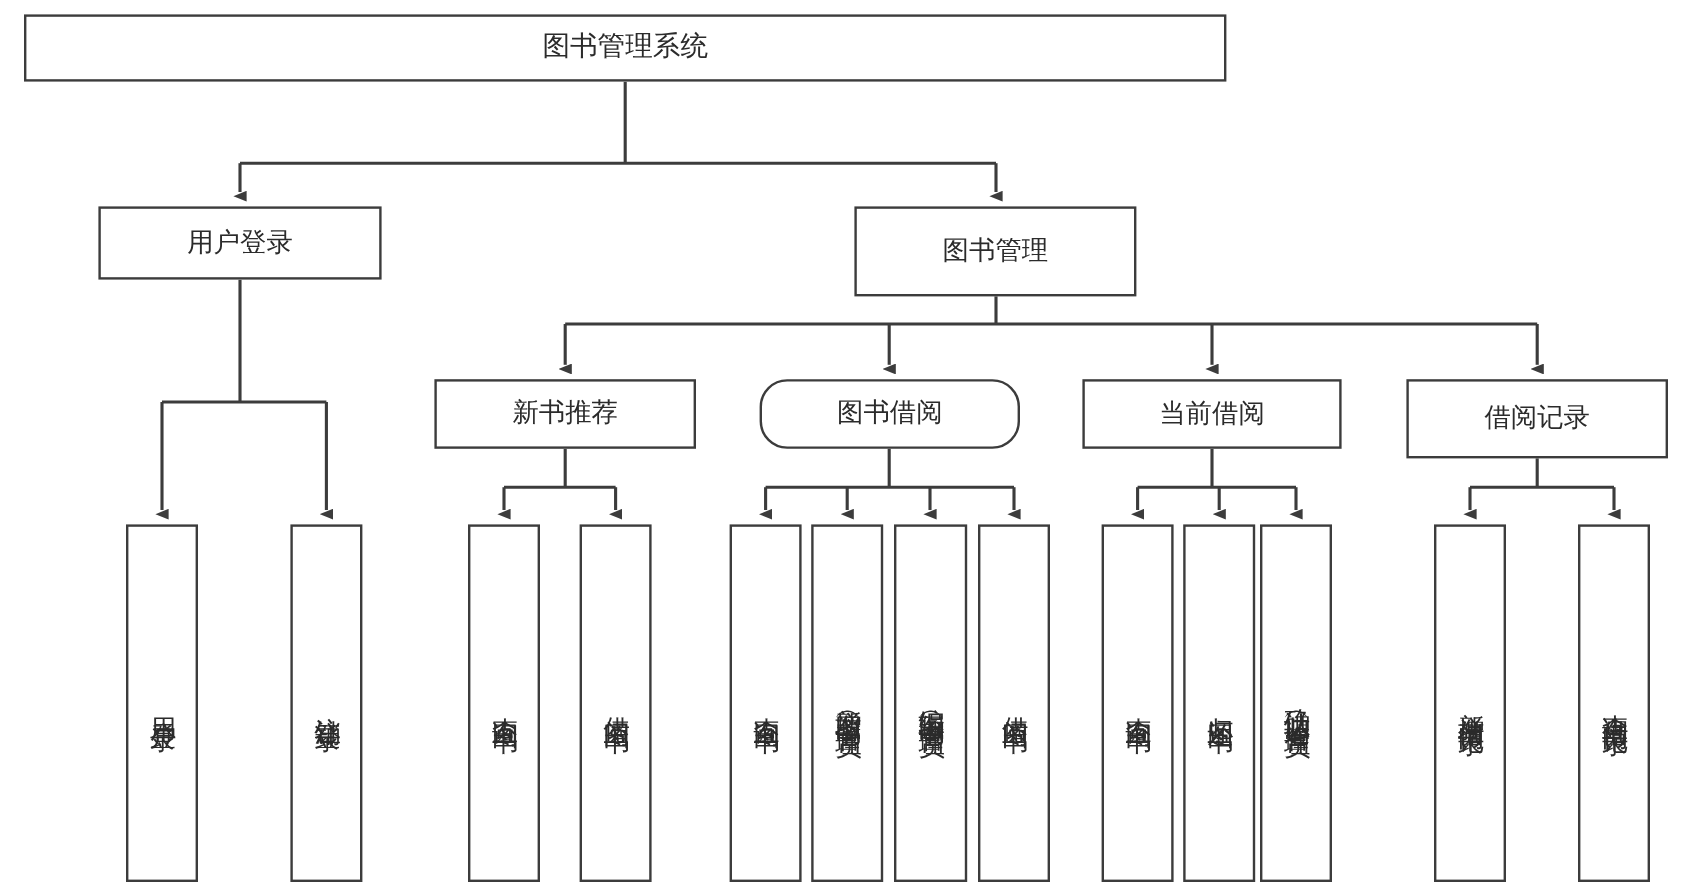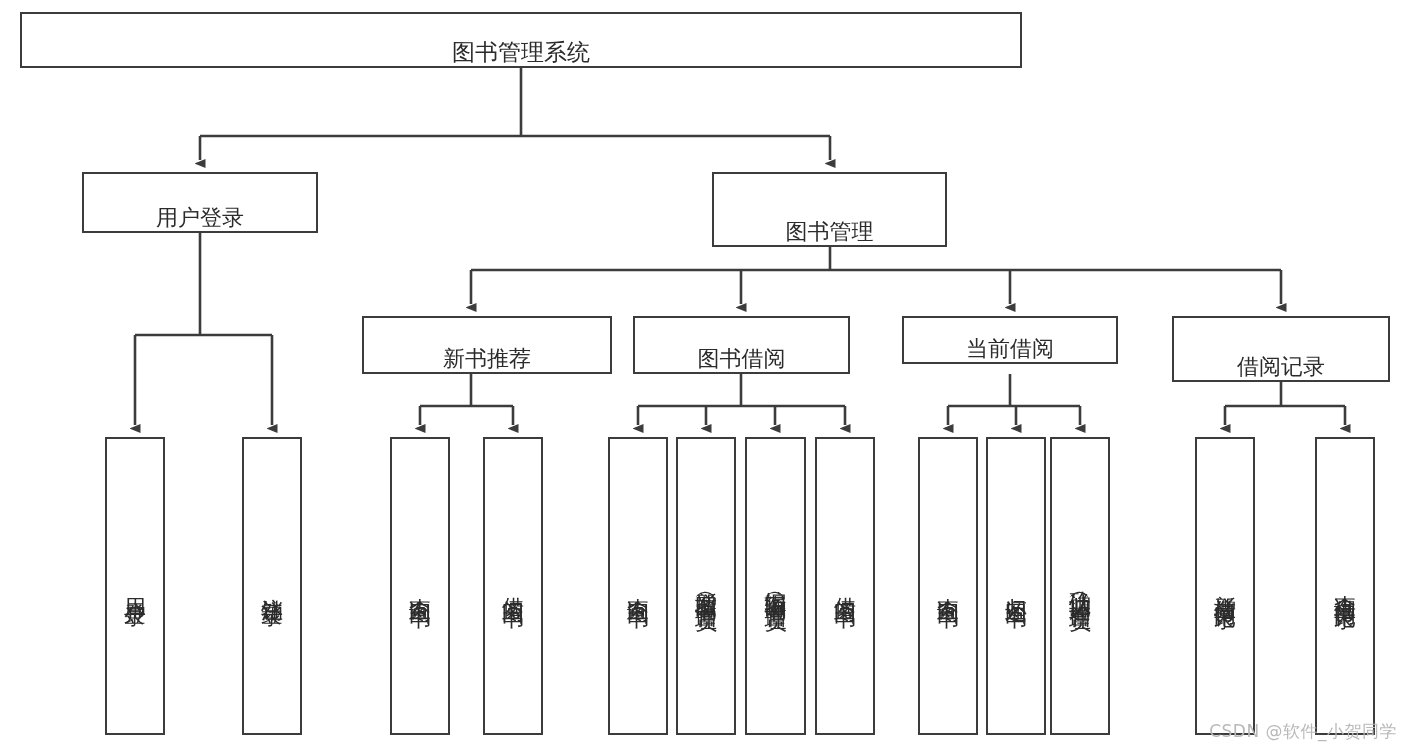--- a/index.html
+++ b/index.html
@@ -25,21 +25,21 @@
     top: 0;
     width: 1405px;
     height: 747px;
   }
   .node {
     position: absolute;
     box-sizing: border-box;
     background: #ffffff;
     border: 2px solid #3c3c3c;
     display: flex;
-    align-items: flex-end;
+    align-items: center;
     justify-content: center;
     color: #2b2b2b;
   }
   .node .label {
     text-align: center;
     line-height: 1.18;
     white-space: nowrap;
   }
   .node.horizontal .label {
     font-size: 22px;
@@ -128,27 +128,27 @@
   <div id="nodes-layer">
       <div class="node horizontal root" style="left: 20px; top: 12px; width: 1002px; height: 56px;">
         <span class="label">图书管理系统</span>
       </div>
       <div class="node horizontal" style="left: 82px; top: 172px; width: 236px; height: 61px;">
         <span class="label">用户登录</span>
       </div>
       <div class="node horizontal" style="left: 712px; top: 172px; width: 235px; height: 75px;">
         <span class="label">图书管理</span>
       </div>
-      <div class="node horizontal" style="left: 362px; top: 316px; width: 250px; height: 58px;">
+      <div class="node horizontal" style="left: 362px; top: 316px; width: 218px; height: 58px;">
         <span class="label">新书推荐</span>
       </div>
-      <div class="node horizontal" style="left: 633px; top: 316px; width: 217px; height: 58px;">
+      <div class="node horizontal" style="left: 633px; top: 316px; width: 217px; height: 58px; border-radius: 23px;">
         <span class="label">图书借阅</span>
       </div>
-      <div class="node horizontal" style="left: 902px; top: 316px; width: 216px; height: 48px; font-family: Liberation Serif, serif;">
+      <div class="node horizontal" style="left: 902px; top: 316px; width: 216px; height: 58px; font-family: Liberation Serif, serif;">
         <span class="label">当前借阅</span>
       </div>
       <div class="node horizontal" style="left: 1172px; top: 316px; width: 218px; height: 66px;">
         <span class="label">借阅记录</span>
       </div>
       <div class="node vertical" style="left: 105px; top: 437px; width: 60px; height: 298px;">
         <span class="label">用户登录</span>
       </div>
       <div class="node vertical" style="left: 242px; top: 437px; width: 60px; height: 298px;">
         <span class="label">注销登录</span>
@@ -181,14 +181,13 @@
         <span class="label">确认归还（管理员）</span>
       </div>
       <div class="node vertical" style="left: 1195px; top: 437px; width: 60px; height: 298px;">
         <span class="label">新增借阅记录</span>
       </div>
       <div class="node vertical" style="left: 1315px; top: 437px; width: 60px; height: 298px;">
         <span class="label">查询借阅记录</span>
       </div>
     </div>
 
-  <div id="watermark">CSDN @软件_小贺同学</div>
 </div>
 
 </body></html>

